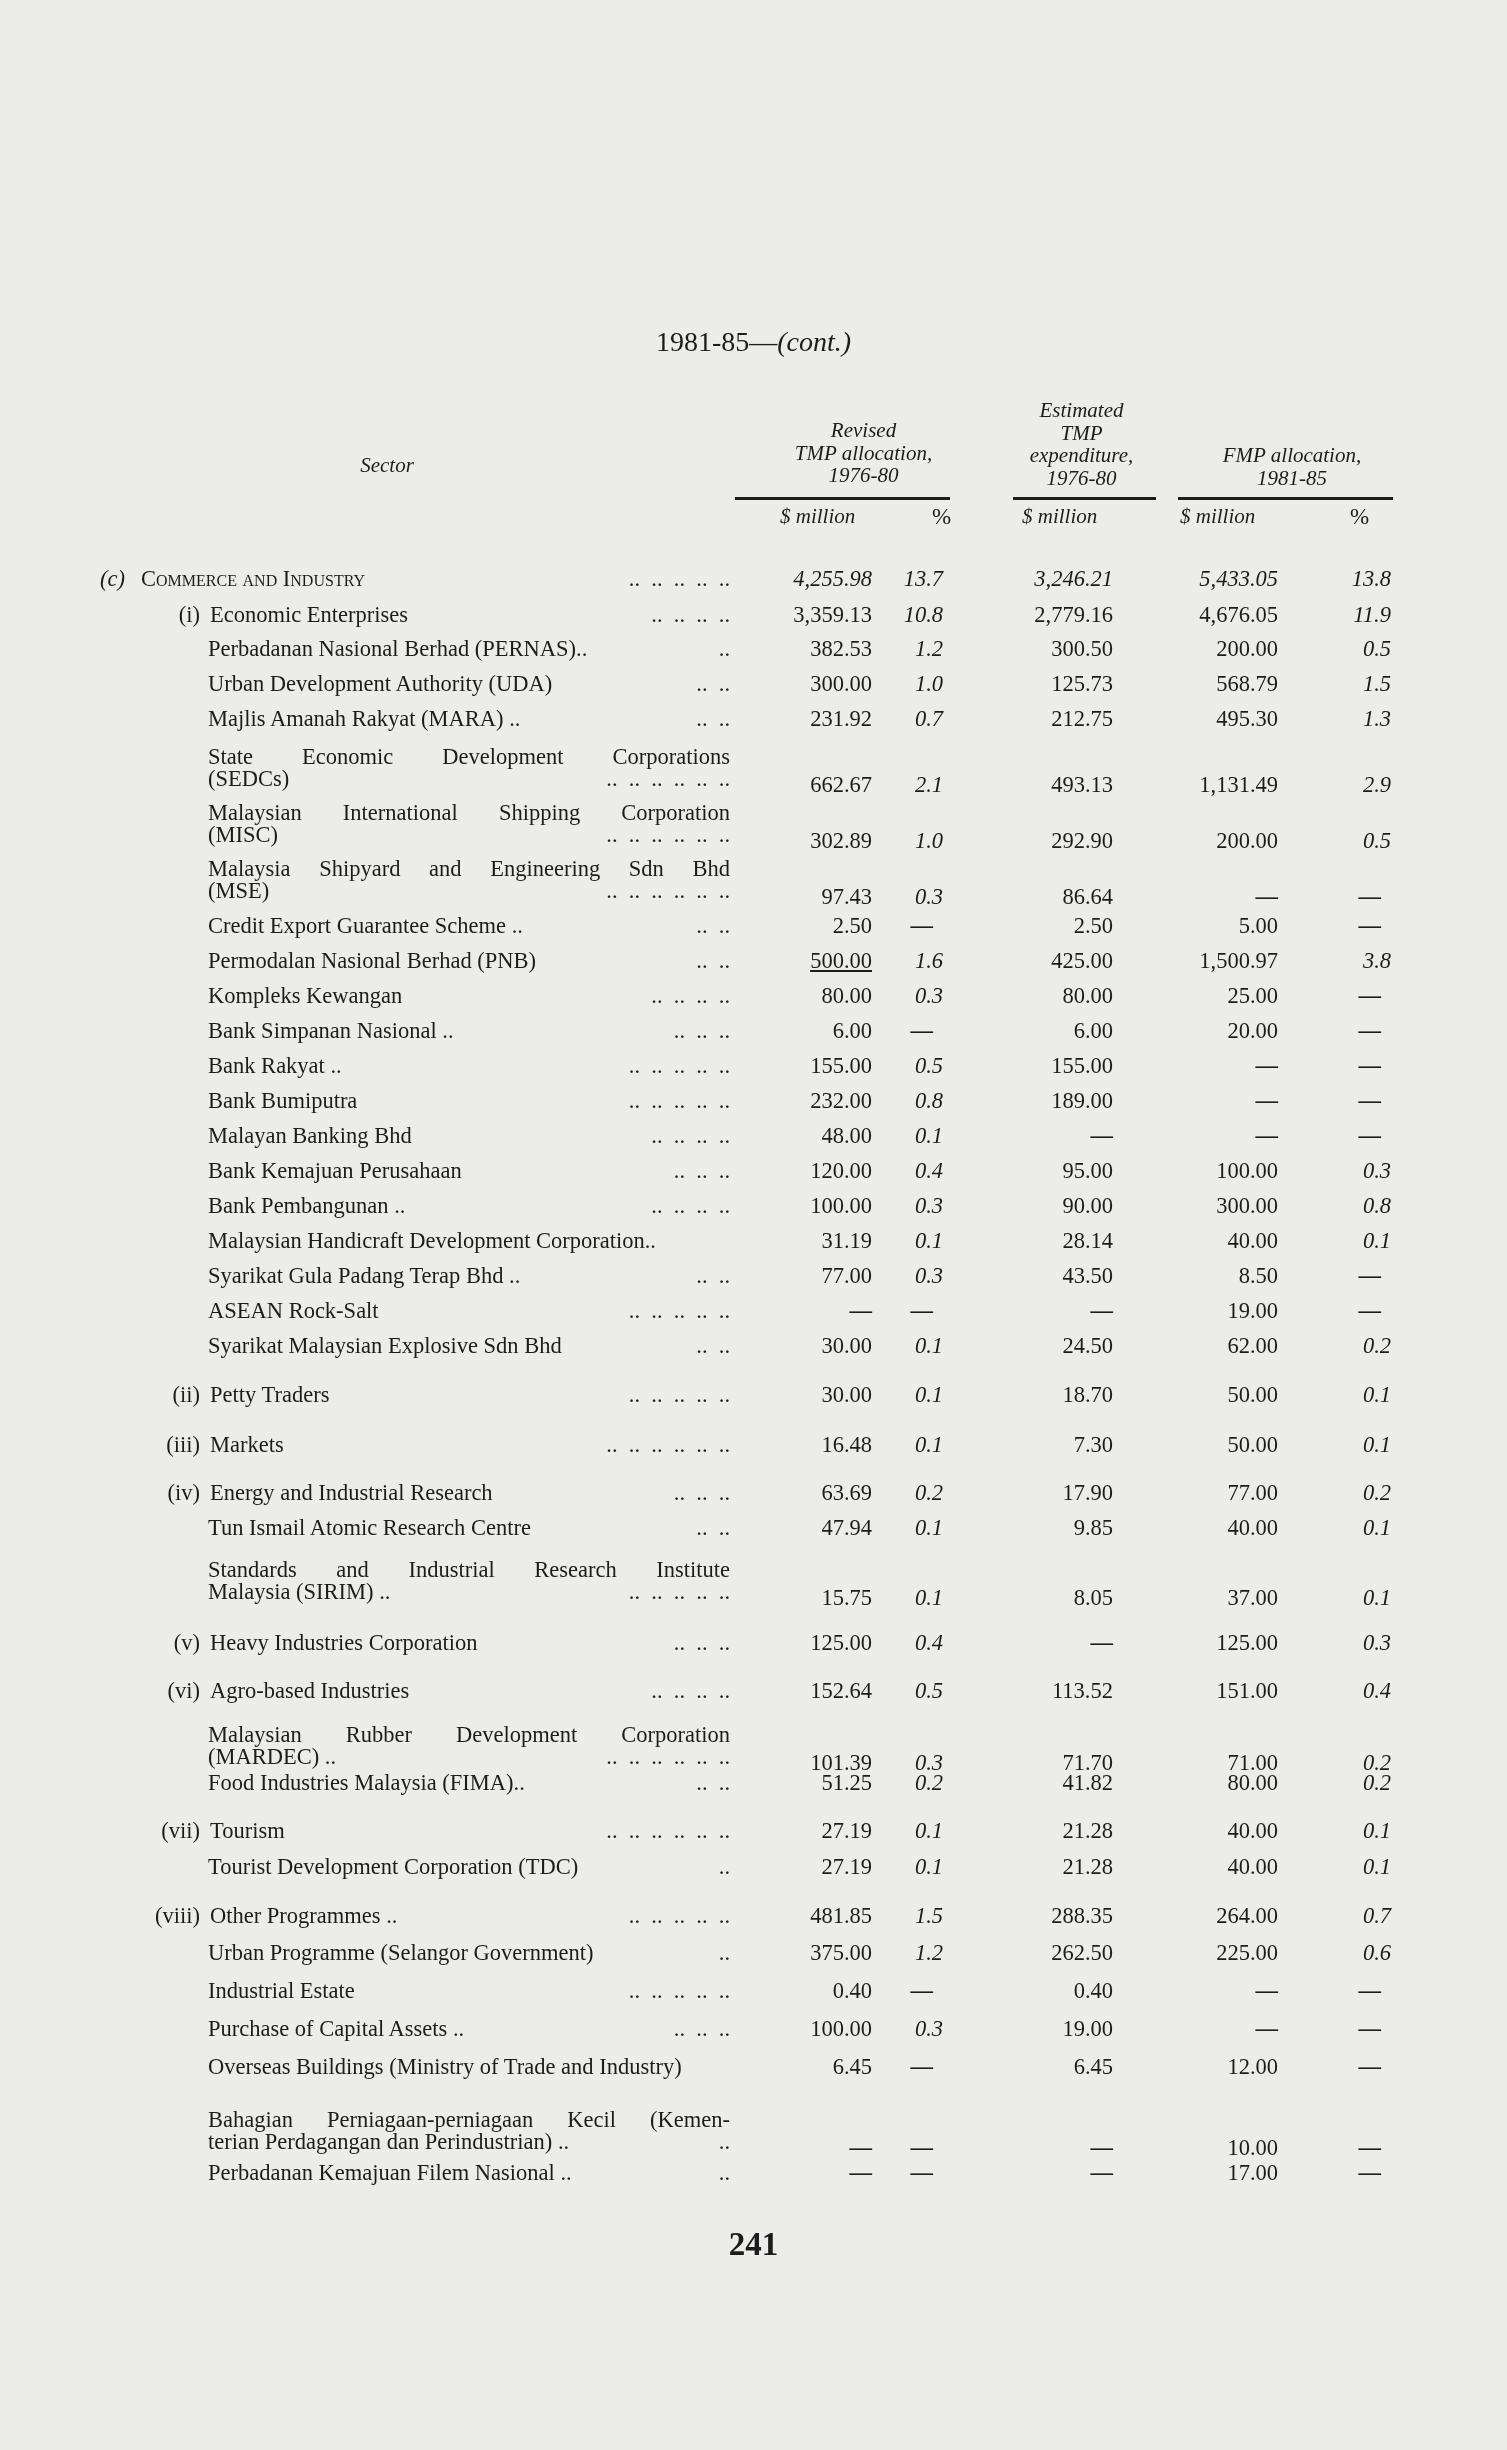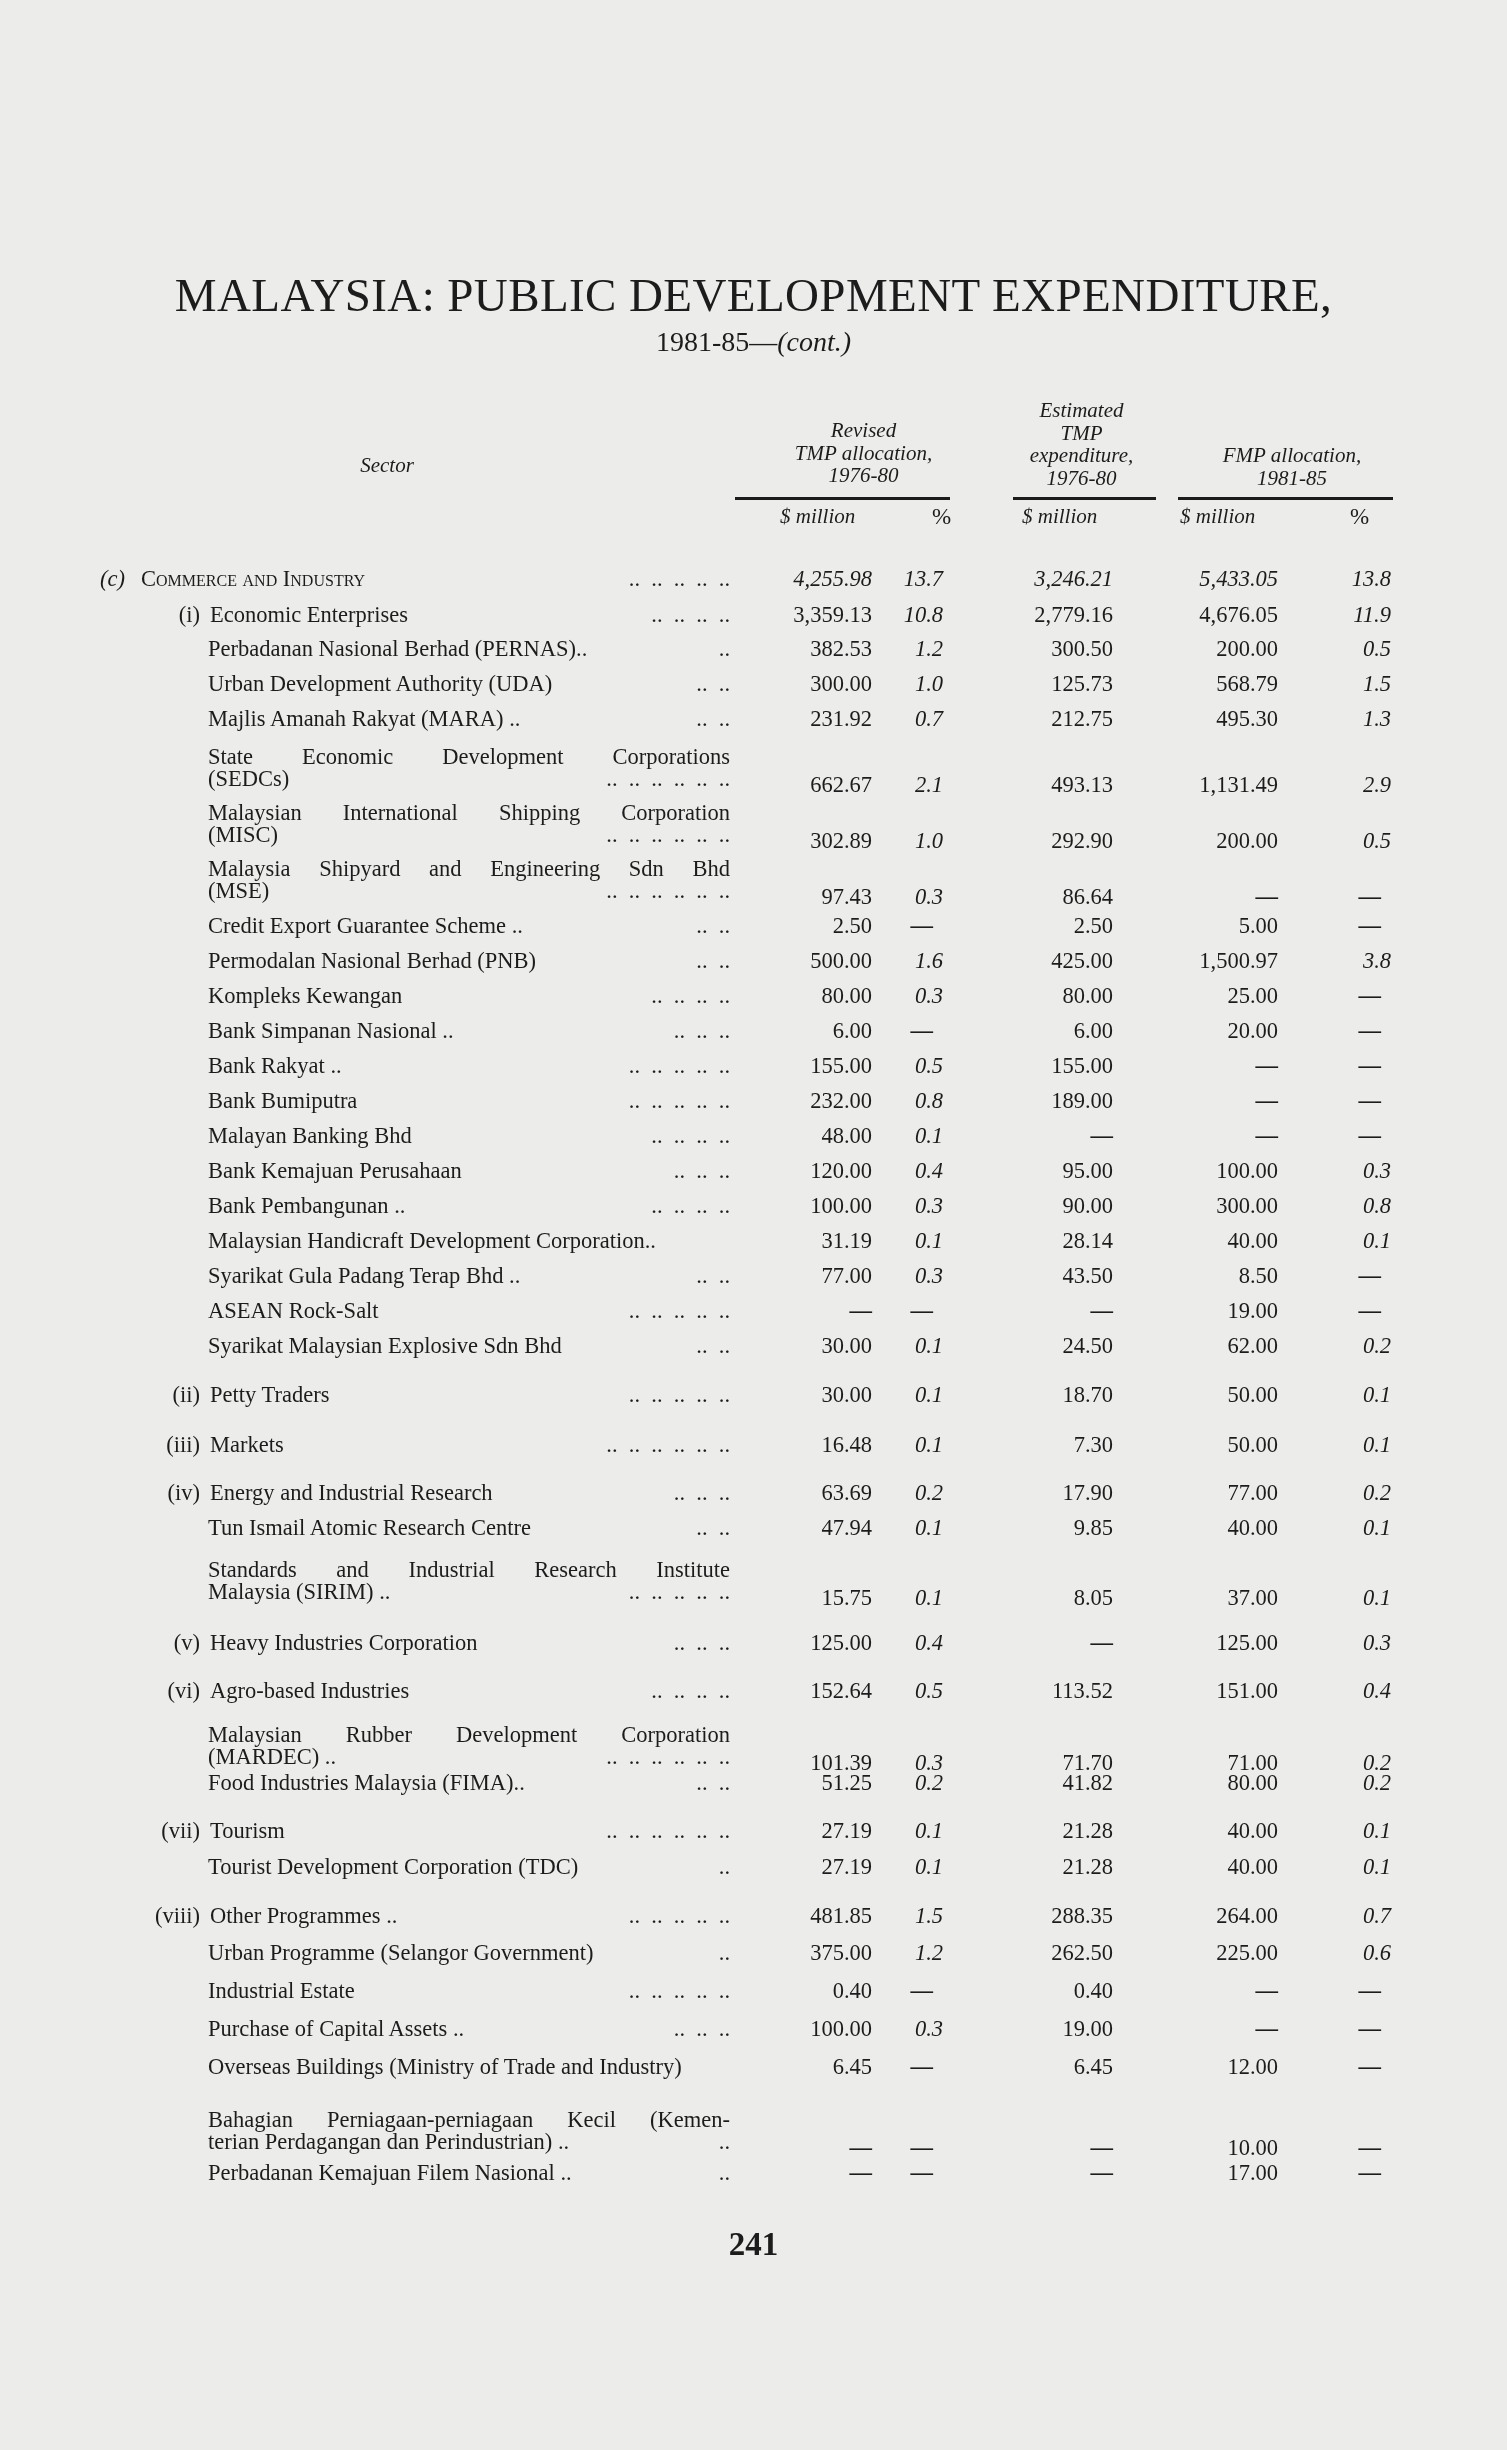--- a/index.html
+++ b/index.html
@@ -62,21 +62,20 @@
   .sc { font-variant: small-caps; }
   .page-number {
     position: absolute; top: 2226px; left: 0; width: 1507px; text-align: center;
     font-size: 33px; font-weight: bold;
   }
 </style>
 </head>
 <body>
 
 <div class="page">
-  <div class="title1">MALAYSIA:  PUBLIC DEVELOPMENT EXPENDITURE,</div>
   <div class="title2">
     <span>1981-85—</span><span class="it">(cont.)</span>
   </div>
 
   <div class="hdr hdr-sector">Sector</div>
   <div class="hdr hdr-col1">
     <div>Revised</div>
     <div>TMP allocation,</div>
     <div>1976-80</div>
   </div>
@@ -182,21 +181,21 @@
         <span class="dots" style="top: 0px;">..  ..</span>
         <span class="num c1" style="top: 0px;">2.50</span>
         <span class="num c2" style="font-style: normal; font-weight: bold; right: 574px; top: 0px;">—</span>
         <span class="num c3" style="top: 0px;">2.50</span>
         <span class="num c4" style="top: 0px;">5.00</span>
         <span class="num c5" style="font-style: normal; font-weight: bold; right: 126px; top: 0px;">—</span>
       </div>
       <div class="row" style="top: 949px; height: 24px;">
         <span class="label single" style="left: 208px; width: auto;">Permodalan Nasional Berhad (PNB)</span>
         <span class="dots" style="top: 0px;">..  ..</span>
-        <span class="num c1" style="top: 0px;">500.00</span>
+        <span class="num c1" style="top: 0px; text-decoration: underline;">500.00</span>
         <span class="num c2" style="top: 0px;">1.6</span>
         <span class="num c3" style="top: 0px;">425.00</span>
         <span class="num c4" style="top: 0px;">1,500.97</span>
         <span class="num c5" style="top: 0px;">3.8</span>
       </div>
       <div class="row" style="top: 984px; height: 24px;">
         <span class="label single" style="left: 208px; width: auto;">Kompleks Kewangan</span>
         <span class="dots" style="top: 0px;">..  ..  ..  ..</span>
         <span class="num c1" style="top: 0px;">80.00</span>
         <span class="num c2" style="top: 0px;">0.3</span>

